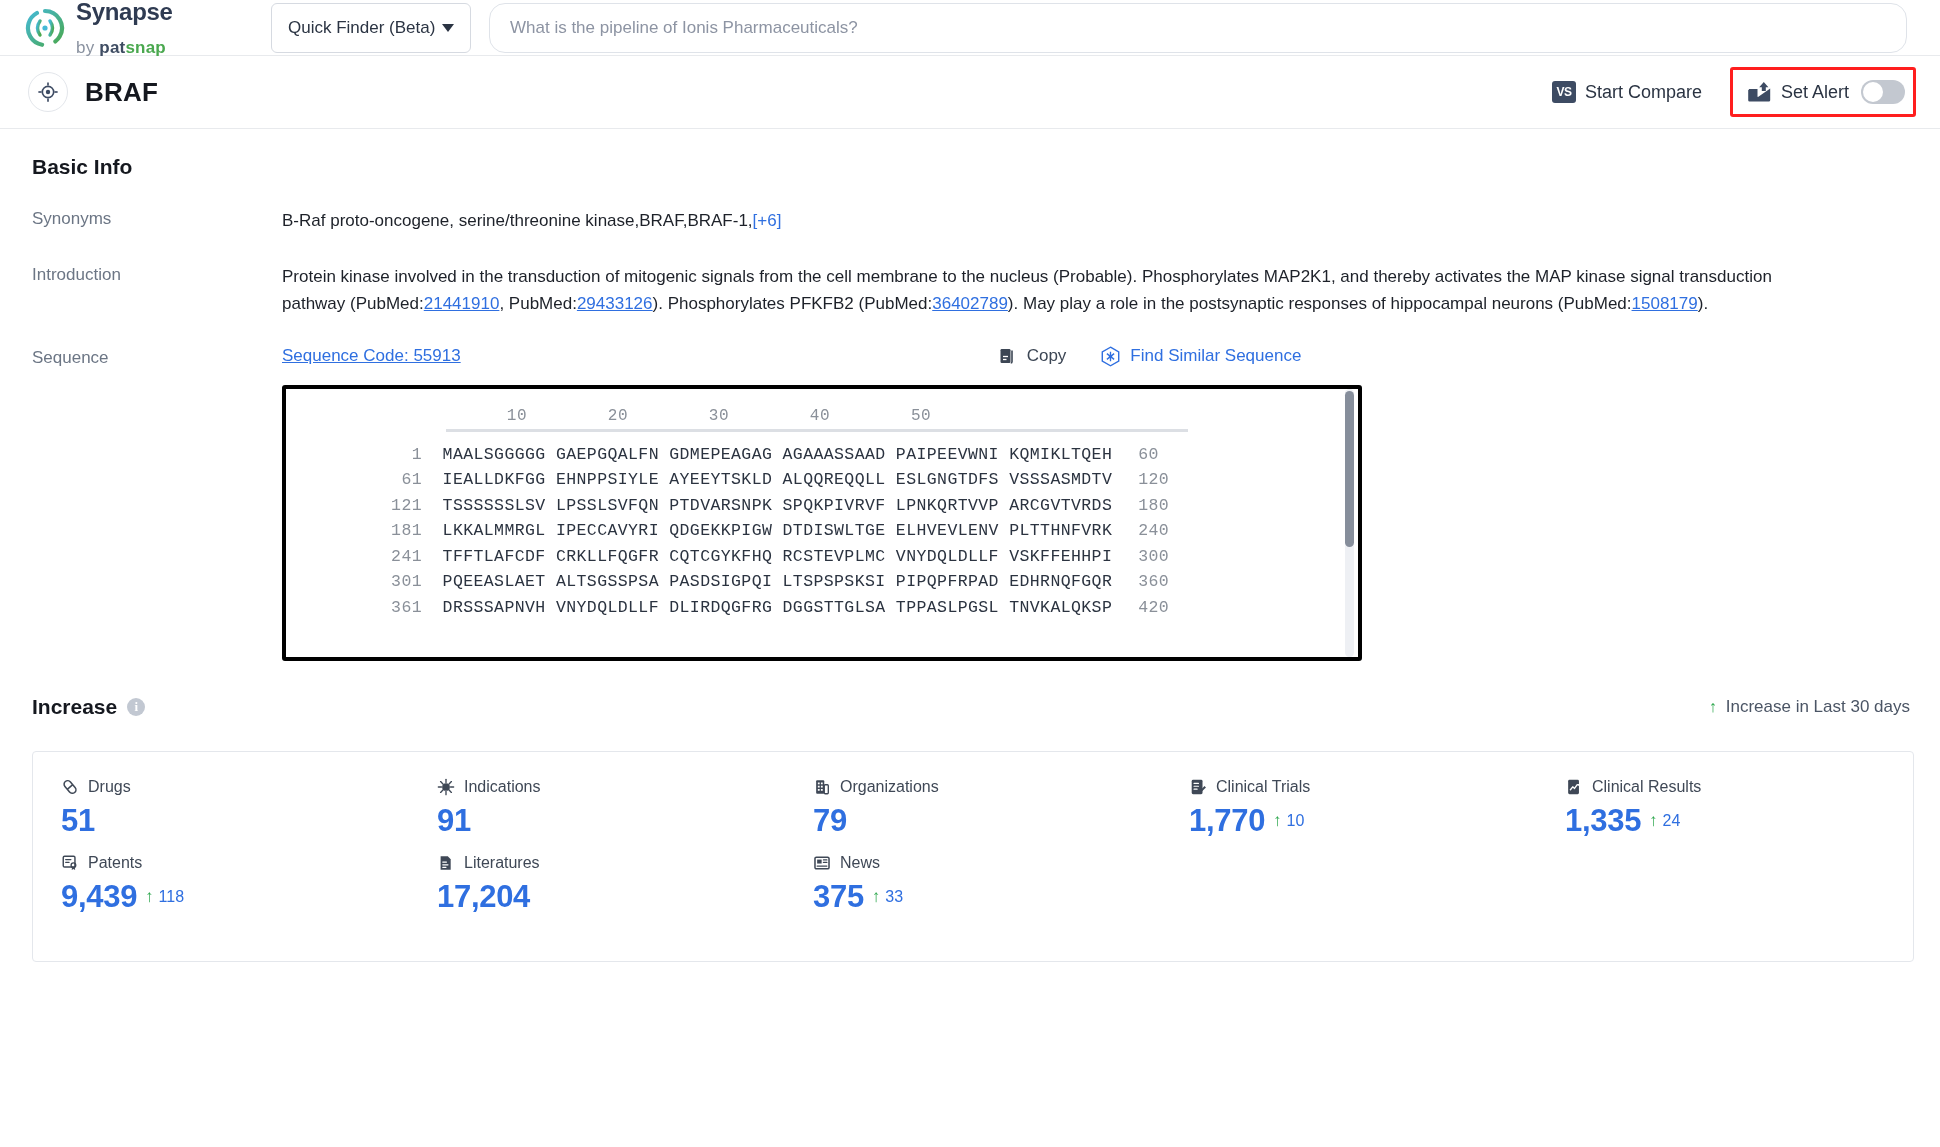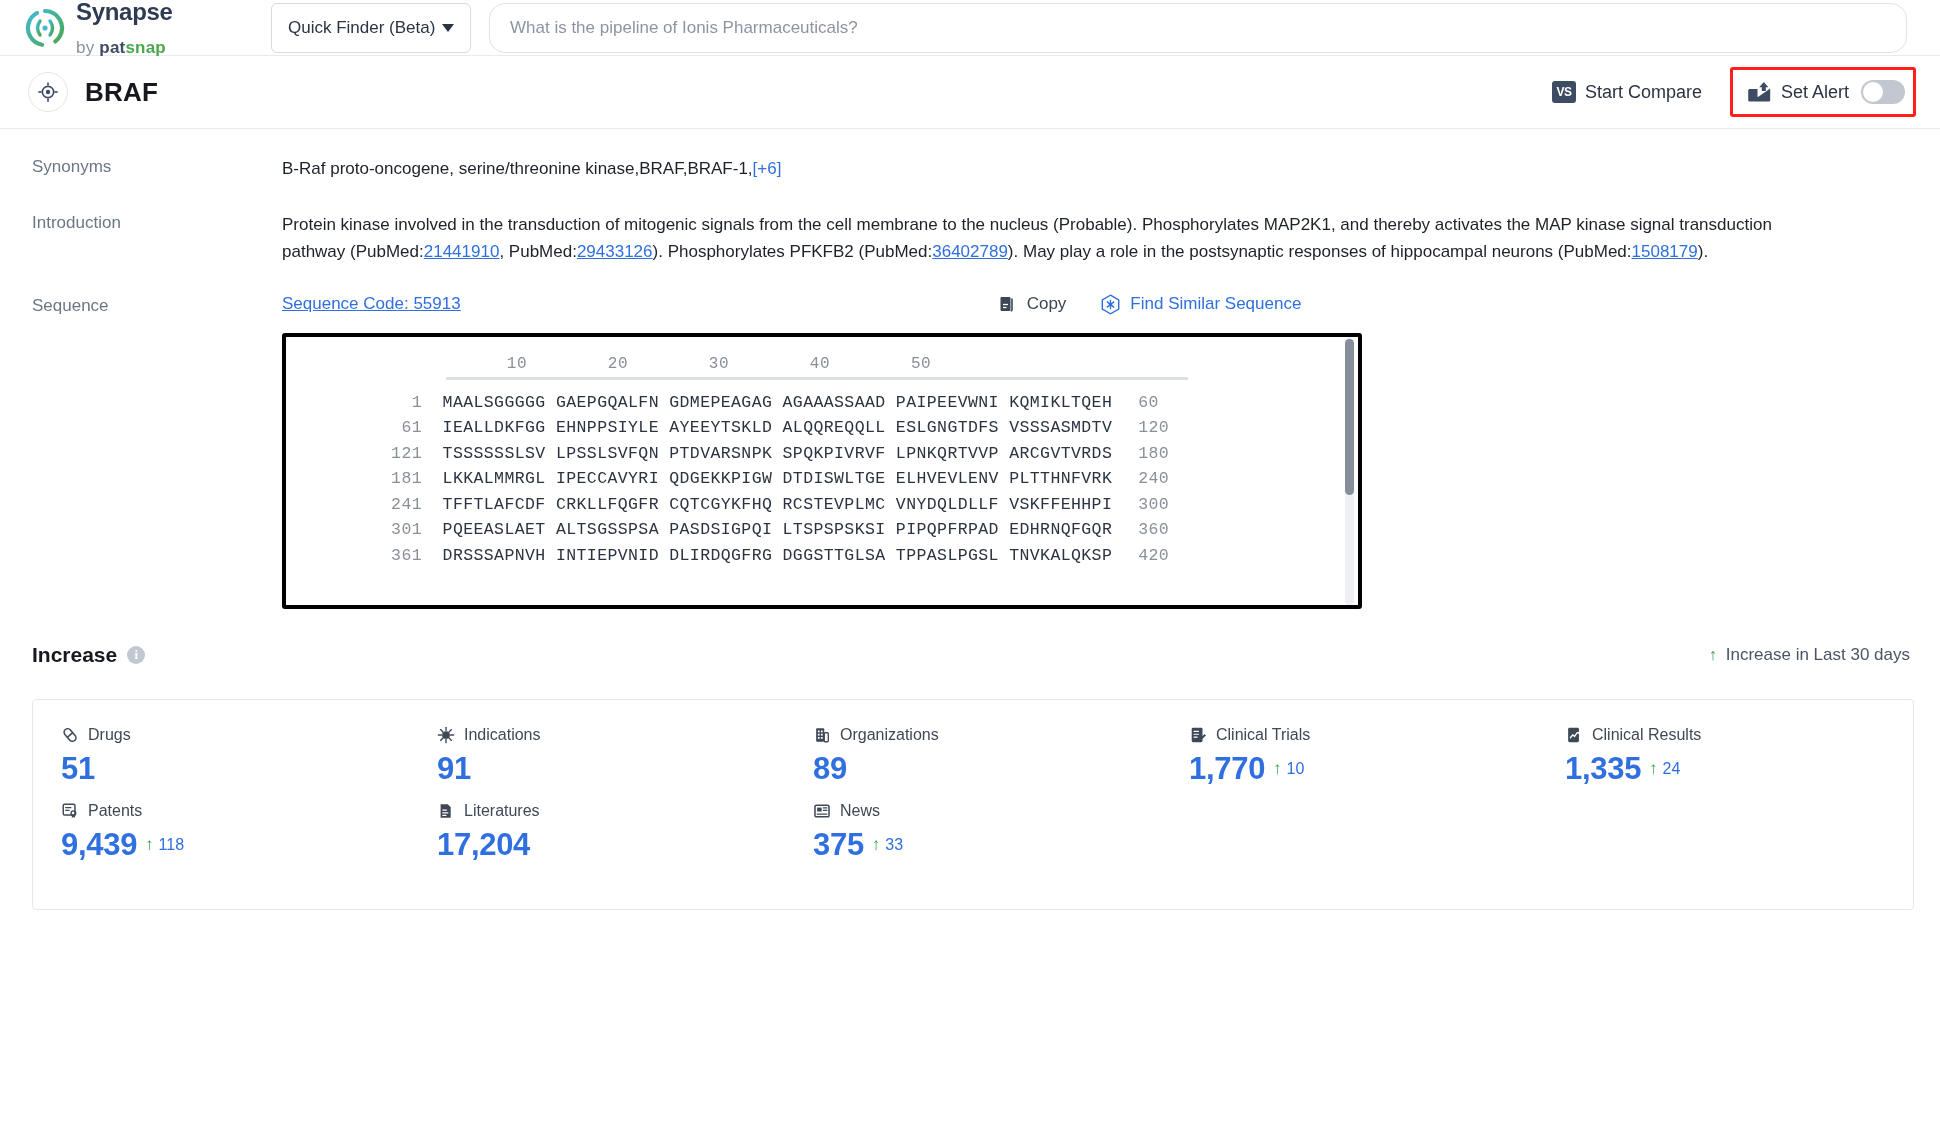--- a/index.html
+++ b/index.html
@@ -294,20 +294,23 @@
         </svg>
       </span>
       <span style="font-size:18px;color:#2b3443;margin-left:9px;">Set Alert</span>
       <span class="toggle"></span>
     </div>
   </div>
 </div>
 
 <div class="content">
 
+  <div class="section-title">
+    <span>Basic Info</span>
+  </div>
 
   <div class="row">
     <div class="row-label">Synonyms</div>
     <div class="row-value">
       <span>B-Raf proto-oncogene, serine/threonine kinase,BRAF,BRAF-1,</span><a class="link" href="#">[+6]</a>
     </div>
   </div>
 
   <div class="row">
     <div class="row-label">Introduction</div>
@@ -350,21 +353,21 @@
         <div class="seq-inner">
           <div class="seq-ruler">        10        20        30        40        50</div>
           <div class="ruler-line"></div>
           <div id="seq-rows">
               <div class="seq-row"><span class="seq-num">1</span><span>  MAALSGGGGG GAEPGQALFN GDMEPEAGAG AGAAASSAAD PAIPEEVWNI KQMIKLTQEH</span><span class="seq-end">60</span></div>
               <div class="seq-row"><span class="seq-num">61</span><span>  IEALLDKFGG EHNPPSIYLE AYEEYTSKLD ALQQREQQLL ESLGNGTDFS VSSSASMDTV</span><span class="seq-end">120</span></div>
               <div class="seq-row"><span class="seq-num">121</span><span>  TSSSSSSLSV LPSSLSVFQN PTDVARSNPK SPQKPIVRVF LPNKQRTVVP ARCGVTVRDS</span><span class="seq-end">180</span></div>
               <div class="seq-row"><span class="seq-num">181</span><span>  LKKALMMRGL IPECCAVYRI QDGEKKPIGW DTDISWLTGE ELHVEVLENV PLTTHNFVRK</span><span class="seq-end">240</span></div>
               <div class="seq-row"><span class="seq-num">241</span><span>  TFFTLAFCDF CRKLLFQGFR CQTCGYKFHQ RCSTEVPLMC VNYDQLDLLF VSKFFEHHPI</span><span class="seq-end">300</span></div>
               <div class="seq-row"><span class="seq-num">301</span><span>  PQEEASLAET ALTSGSSPSA PASDSIGPQI LTSPSPSKSI PIPQPFRPAD EDHRNQFGQR</span><span class="seq-end">360</span></div>
-              <div class="seq-row"><span class="seq-num">361</span><span>  DRSSSAPNVH INTIEPVNID DLIRDQGFRG DGGSTTGLSA TPPASLPGSL TNVKALQKSP</span><span class="seq-end">420</span></div>
+              <div class="seq-row"><span class="seq-num">361</span><span>  DRSSSAPNVH VNYDQLDLLF DLIRDQGFRG DGGSTTGLSA TPPASLPGSL TNVKALQKSP</span><span class="seq-end">420</span></div>
             </div>
         </div>
         <div class="seq-scroll">
           <div class="seq-thumb"></div>
         </div>
       </div>
     </div>
   </div>
 
   <div class="related-head">
@@ -431,21 +434,21 @@
                   <rect x="5.4" y="8.6" width="2" height="2"></rect>
                   <rect x="8.8" y="8.6" width="2" height="2"></rect>
                   <rect x="5.4" y="12.2" width="2" height="2"></rect>
                   <rect x="8.8" y="12.2" width="2" height="2"></rect>
                 </g>
               </svg>
             </span>
             <span>Organizations</span>
           </div>
           <div class="stat-value-row">
-            <div class="stat-value">89</div>
+            <div class="stat-value">79</div>
           </div>
         </div>
         <div class="stat">
           <div class="stat-label">
             <span class="icon-sq">
               <svg width="18" height="18" viewBox="0 0 20 20">
                 <rect x="3" y="2" width="12" height="16" rx="1.5" fill="#3f4856"></rect>
                 <g stroke="#fff" stroke-width="1.3" stroke-linecap="round">
                   <line x1="5.6" y1="6" x2="10.5" y2="6"></line>
                   <line x1="5.6" y1="9.2" x2="10.5" y2="9.2"></line>

